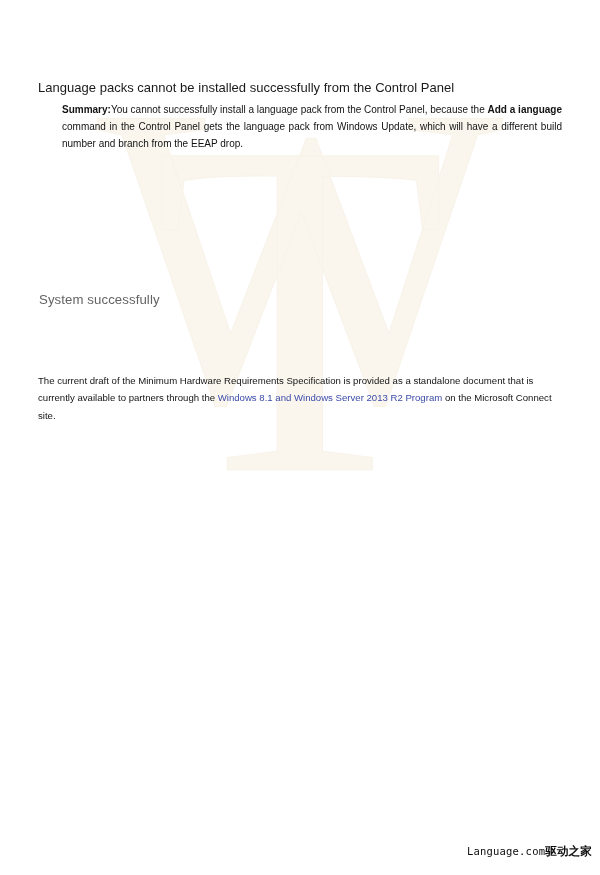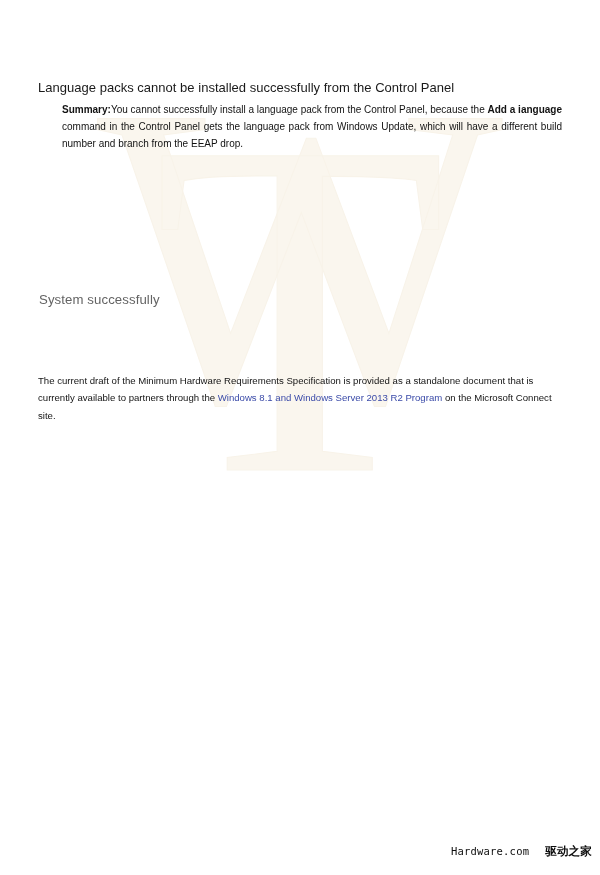--- a/index.html
+++ b/index.html
@@ -137,21 +137,21 @@
     font-size: 10.5px;
     color: #0d0d0d;
     letter-spacing: 0.2px;
     white-space: nowrap;
     z-index: 3;
   }
   .footer-credit .cn {
     font-family: "DejaVu Sans", sans-serif;
     font-size: 11.5px;
     font-weight: bold;
-    margin-left: 16px;
+    margin-left: 0;
   }
 </style>
 </head>
 <body>
 
 <div id="watermark-layer">
   <svg width="600" height="875" viewBox="0 0 600 875" xmlns="http://www.w3.org/2000/svg">
 
     <text class="wm-glyph" x="300" y="400" font-size="430" text-anchor="middle">W</text>
 
@@ -168,15 +168,15 @@
   <div class="issue-body">
     <p><span class="lbl">Summary:</span><span>You cannot successfully install a language pack from the Control Panel, because the </span><span class="em-bold">Add a ianguage</span><span> command in the Control Panel gets the language pack from Windows Update, which will have a different build number and branch from the EEAP drop.</span></p>
   </div>
 
 
   <h2 class="h2-section">System successfully</h2>
 
 
   <p class="body-para" id="para-draft"><span>The current draft of the Minimum Hardware Requirements Specification is provided as a standalone document that is currently available to partners through the </span><span class="doclink">Windows 8.1 and Windows Server 2013 R2 Program</span><span> on the Microsoft Connect site.</span></p>
 
-  <div class="footer-credit"><span>Hardware.com</span><span class="cn">驱动之家</span></div>
+  <div class="footer-credit"><span>Language.com</span><span class="cn">驱动之家</span></div>
 
 </div>
 
 </body></html>

